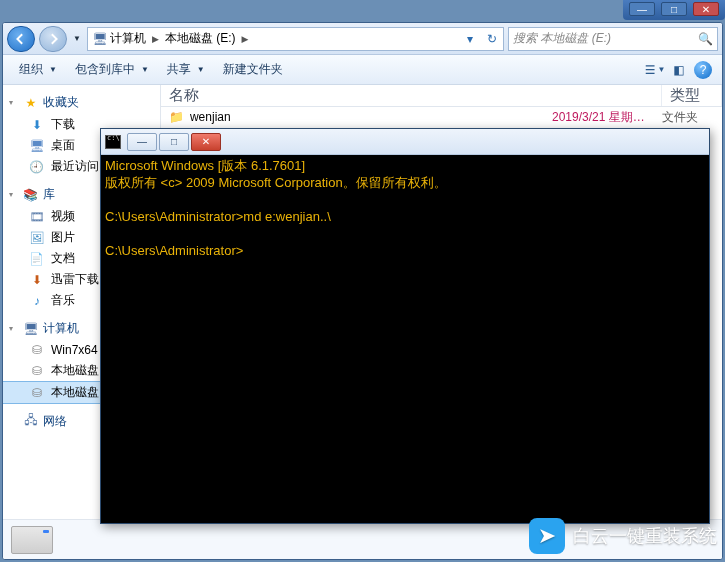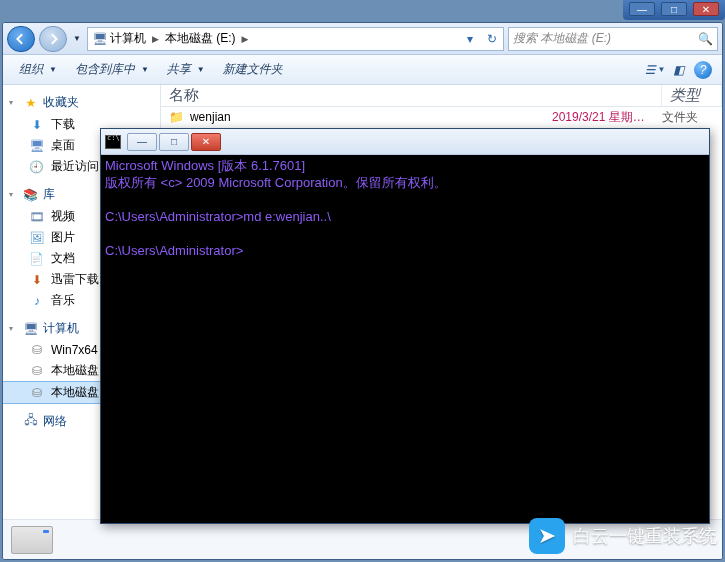--- a/index.html
+++ b/index.html
@@ -19,21 +19,21 @@
 .navbtn.fwd { background: radial-gradient(circle at 40% 35%, #d0e0f2, #8fb2d9); border-color: #7a9cc4; }
 .navdrop { width: 12px; height: 20px; display: flex; align-items: center; justify-content: center; font-size: 8px; color: #234; cursor: pointer; }
 .addrbar { flex: 1; height: 24px; background: #fff; border: 1px solid #9fb8d6; display: flex; align-items: center; font-size: 12px; }
 .addrbar .seg { padding: 0 4px; display: flex; align-items: center; gap: 2px; cursor: pointer; height: 100%; }
 .addrbar .chev { font-size: 9px; color: #555; padding: 0 2px; }
 .addr-refresh { width: 22px; display: flex; justify-content: center; color: #2b6cb0; cursor: pointer; }
 .searchbox { width: 210px; height: 24px; background: #fff; border: 1px solid #9fb8d6; display: flex; align-items: center; padding: 0 4px; font-size: 12px; color: #888; font-style: italic; }
 .search-icon { margin-left: auto; color: #4a6fa1; cursor: pointer; font-style: normal; }
 
 
-.toolbar { height: 30px; background: linear-gradient(#f7fbff, #e3edf9); border-bottom: 1px solid #cdd9e8; display: flex; align-items: center; padding: 0 8px; gap: 2px; font-size: 12px; font-style: italic; }
+.toolbar { height: 30px; background: linear-gradient(#f7fbff, #e3edf9); border-bottom: 1px solid #cdd9e8; display: flex; align-items: center; padding: 0 8px; gap: 2px; font-size: 12px; }
 .tbtn { padding: 0 8px; height: 22px; display: flex; align-items: center; gap: 4px; border-radius: 2px; cursor: pointer; color: #1d3b5f; }
 .tdrop { font-size: 8px; margin-left: 2px; }
 .tool-right { margin-left: auto; display: flex; align-items: center; gap: 2px; }
 .tricon { width: 22px; height: 22px; display: flex; align-items: center; justify-content: center; color: #2b5a8d; cursor: pointer; border-radius: 2px; }
 .help-icon { width: 18px; height: 18px; border-radius: 50%; background: radial-gradient(circle at 35% 30%, #7ec3ff, #0d6bc9); color: #fff; font-size: 12px; display: flex; align-items: center; justify-content: center; }
 
 
 .split { flex: 1; display: flex; overflow: hidden; }
 .sidebar { width: 158px; border-right: 1px solid #e0e6ee; padding: 4px 0; font-size: 12px; overflow: hidden; }
 .sb-group { margin: 2px 0 6px 0; }
@@ -54,21 +54,21 @@
 .ico.mus { color: #2f88d0; }
 .ico.comp { color: #4a6fa1; }
 .ico.drive { color: #888; }
 .ico.net { color: #4a6fa1; }
 
 .main { flex: 1; display: flex; flex-direction: column; }
 .cols { height: 22px; display: flex; align-items: center; border-bottom: 1px solid #e0e6ee; font-size: 15px; color: #4a5568; }
 .cols .col { padding: 0 8px; border-right: 1px solid #e8edf4; height: 100%; display: flex; align-items: center; }
 .cols .c1 { flex: 1; }
 .cols .c2 { width: 110px; }
-.cols .c3 { width: 60px; font-style: italic; }
+.cols .c3 { width: 60px; }
 .filelist { flex: 1; font-size: 12px; }
 .frow { display: flex; align-items: center; height: 20px; }
 .frow .fc1 { flex: 1; padding-left: 8px; display: flex; align-items: center; gap: 6px; }
 .frow .fc2 { width: 110px; color: #be185d; }
 .frow .fc3 { width: 60px; color: #555; }
 .fold-ico { color: #f0c36d; }
 
 
 .status { height: 40px; border-top: 1px solid #e0e6ee; background: #f4f8fd; display: flex; align-items: center; padding: 0 8px; font-size: 12px; color: #444; gap: 10px; }
 .status .big-drive { width: 42px; height: 28px; background: linear-gradient(#e8e8e8, #cfcfcf); border: 1px solid #aaa; border-radius: 2px; position: relative; }
@@ -76,21 +76,21 @@
 
 
 .cmd-window { position: absolute; left: 100px; top: 128px; width: 610px; height: 396px; background: #fff; border: 1px solid #2b4a6e; box-shadow: 2px 3px 10px rgba(0,0,0,0.4); display: flex; flex-direction: column; }
 .cmd-title { height: 26px; background: linear-gradient(#eef4fc, #d8e5f5); display: flex; align-items: center; padding: 0 4px; font-size: 12px; gap: 6px; border-bottom: 1px solid #b6c9e1; }
 .cmd-title .cmd-ico { width: 16px; height: 14px; background: #000; border: 1px solid #555; display: inline-block; position: relative; }
 .cmd-title .cmd-ico::after { content: "c:\\"; position: absolute; left: 1px; top: -2px; font-size: 7px; color: #ccc; font-family: monospace; }
 .cmd-title .ttxt { flex: 1; }
 .cmd-btns { display: flex; gap: 2px; }
 .cmd-btns .cb { width: 30px; height: 18px; border: 1px solid #8aa3c2; background: linear-gradient(#f2f7fd, #d7e4f3); border-radius: 2px; display: flex; align-items: center; justify-content: center; font-size: 10px; cursor: pointer; color: #2b4a6e; }
 .cmd-btns .cb.close { background: linear-gradient(#f07a6b, #c7412e); border-color: #9a3023; color: #fff; }
-.cmd-body { flex: 1; background: #000; color: #8b5cf6; font-family: "NSimSun", "SimSun", Consolas, monospace; font-size: 13px; line-height: 17px; padding: 2px 4px; white-space: pre; overflow: hidden; }
+.cmd-body { flex: 1; background: #000; color: #eab308; font-family: "NSimSun", "SimSun", Consolas, monospace; font-size: 13px; line-height: 17px; padding: 2px 4px; white-space: pre; overflow: hidden; }
 
 
 .watermark { position: absolute; right: 8px; bottom: 8px; display: flex; align-items: center; gap: 8px; color: #fff; font-size: 18px; text-shadow: 0 1px 2px rgba(0,0,0,0.4); pointer-events: none; }
 .wm-badge { width: 36px; height: 36px; background: #2aa3ef; border-radius: 8px; display: flex; align-items: center; justify-content: center; color: #fff; font-size: 22px; }
 .wm-sub { font-size: 11px; color: #d6ecff; letter-spacing: 2px; display: block; margin-top: -2px; }
 
 svg.arrow { width: 12px; height: 12px; }
 </style>
 </head>
 <body>

